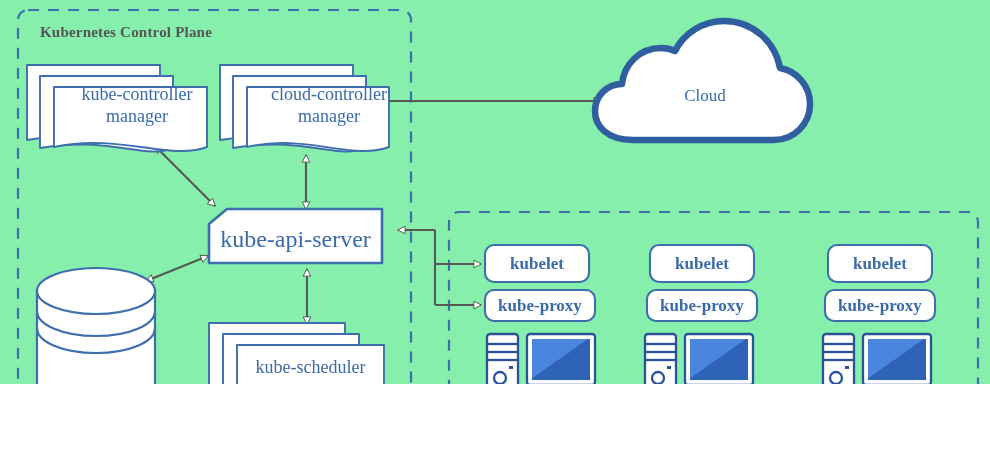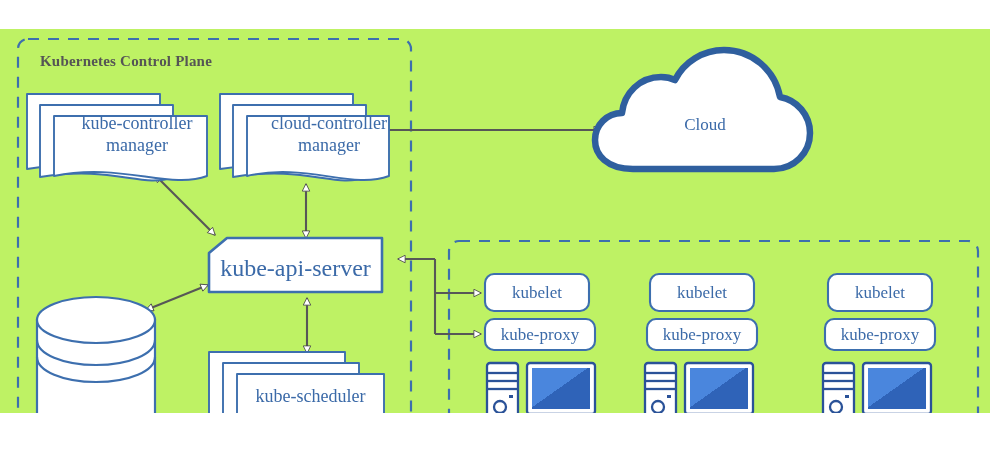--- a/index.html
+++ b/index.html
@@ -8,23 +8,22 @@
     padding: 0;
     background: #ffffff;
   }
   body {
     font-family: "Liberation Serif", "DejaVu Serif", serif;
   }
   #canvas {
     position: relative;
     width: 990px;
     height: 384px;
-    background: #bef264;
+    background: #86efac;
     overflow: hidden;
-    margin-top: 29px;
   }
   #svg-layer {
     position: absolute;
     left: 0;
     top: 0;
     width: 990px;
     height: 464px;
   }
   .lbl {
     position: absolute;
@@ -40,20 +39,21 @@
     position: absolute;
     color: #555555;
     font-family: "Liberation Serif", "DejaVu Serif", serif;
     font-weight: bold;
     font-size: 15px;
     letter-spacing: 0.2px;
     white-space: nowrap;
   }
   .pill-label {
     font-size: 17px;
+    font-weight: bold;
   }
   .doc-label {
     font-size: 18px;
     text-align: center;
   }
   .api-label {
     font-size: 24px;
   }
   .etcd-label {
     font-size: 22px;

